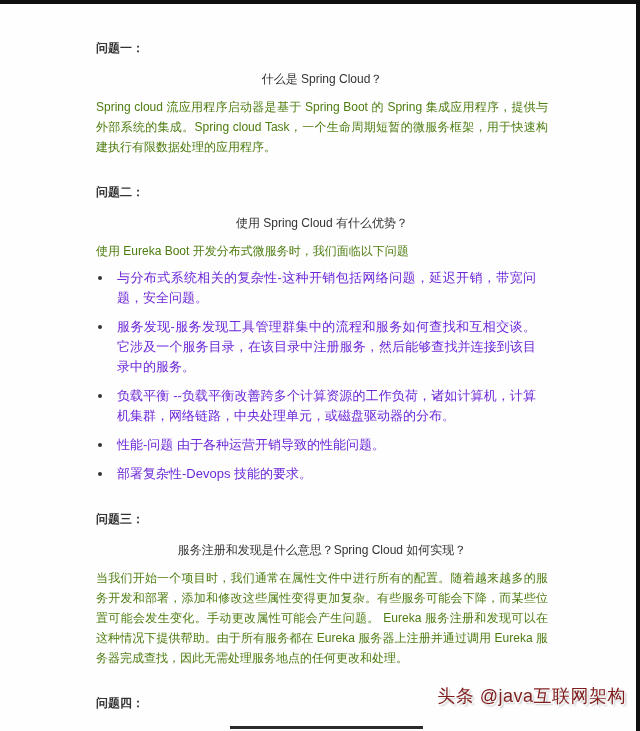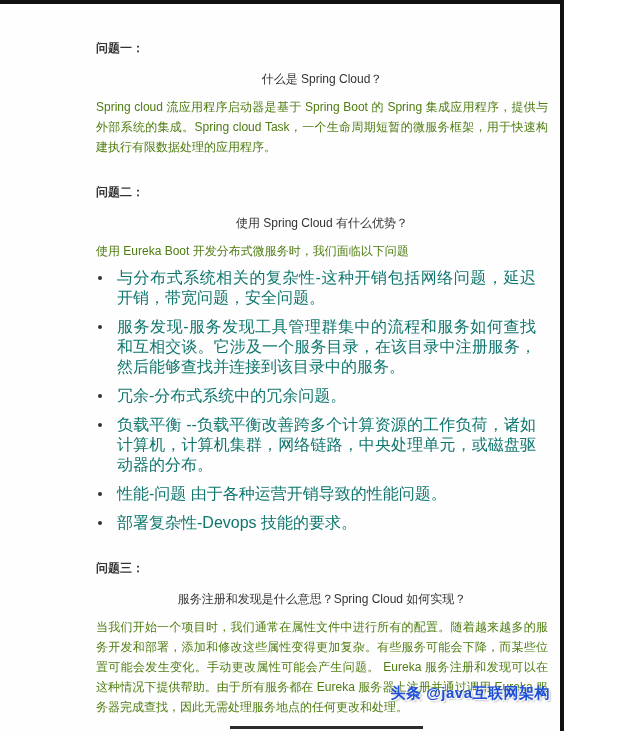--- a/index.html
+++ b/index.html
@@ -2,21 +2,21 @@
 <html><head>
 <meta charset="utf-8">
 <style>
   html, body {
     margin: 0;
     padding: 0;
     background: #ffffff;
   }
   .page {
     position: relative;
-    width: 564px;
+    width: 640px;
     height: 731px;
     background: #fefefe;
     overflow: hidden;
     font-family: "Liberation Sans", "DejaVu Sans", sans-serif;
   }
   .top-bar {
     position: absolute;
     top: 0; left: 0;
     width: 640px; height: 4px;
     background: #101010;
@@ -57,43 +57,43 @@
     text-align: justify;
   }
   .bullets {
     list-style: none;
     margin: 7px 0 0 0;
     padding: 0;
   }
   .bullets li {
     position: relative;
     padding-left: 21px;
-    font-size: 16px;
-    color: #0f766e;
+    font-size: 13px;
+    color: #6d28d9;
     line-height: 20px;
     margin: 0 12px 9px 0;
     text-align: justify;
   }
   .bullets li::before {
     content: "";
     position: absolute;
     left: 2px;
     top: 8px;
     width: 4px;
     height: 4px;
     border-radius: 50%;
     background: #333333;
   }
   .watermark {
     position: absolute;
     top: 684px;
     right: 14px;
-    font-size: 15px;
-    font-weight: bold;
-    color: #1d4ed8;
+    font-size: 18px;
+    font-weight: normal;
+    color: #7f1d1d;
     letter-spacing: 0.5px;
     text-shadow: 1px 1px 0 rgba(255,255,255,0.9), 2px 2px 2px rgba(0,0,0,0.25);
     white-space: nowrap;
   }
   .bottom-divider {
     position: absolute;
     top: 726px;
     left: 230px;
     width: 193px;
     height: 3px;
@@ -115,21 +115,20 @@
       <p class="para">Spring cloud 流应用程序启动器是基于 Spring Boot 的 Spring 集成应用程序，提供与外部系统的集成。Spring cloud Task，一个生命周期短暂的微服务框架，用于快速构建执行有限数据处理的应用程序。</p>
     </section>
 
     <section class="qa">
       <h2 class="label">问题二：</h2>
       <h2 class="question">使用 Spring Cloud 有什么优势？</h2>
       <p class="para">使用 Eureka Boot 开发分布式微服务时，我们面临以下问题</p>
       <ul class="bullets">
         <li>与分布式系统相关的复杂性-这种开销包括网络问题，延迟开销，带宽问题，安全问题。</li>
         <li>服务发现-服务发现工具管理群集中的流程和服务如何查找和互相交谈。它涉及一个服务目录，在该目录中注册服务，然后能够查找并连接到该目录中的服务。</li>
-        <li>冗余-分布式系统中的冗余问题。</li>
         <li>负载平衡 --负载平衡改善跨多个计算资源的工作负荷，诸如计算机，计算机集群，网络链路，中央处理单元，或磁盘驱动器的分布。</li>
         <li>性能-问题 由于各种运营开销导致的性能问题。</li>
         <li>部署复杂性-Devops 技能的要求。</li>
       </ul>
     </section>
 
     <section class="qa">
       <h2 class="label">问题三：</h2>
       <h2 class="question">服务注册和发现是什么意思？Spring Cloud 如何实现？</h2>
       <p class="para">当我们开始一个项目时，我们通常在属性文件中进行所有的配置。随着越来越多的服务开发和部署，添加和修改这些属性变得更加复杂。有些服务可能会下降，而某些位置可能会发生变化。手动更改属性可能会产生问题。 Eureka 服务注册和发现可以在这种情况下提供帮助。由于所有服务都在 Eureka 服务器上注册并通过调用 Eureka 服务器完成查找，因此无需处理服务地点的任何更改和处理。</p>

